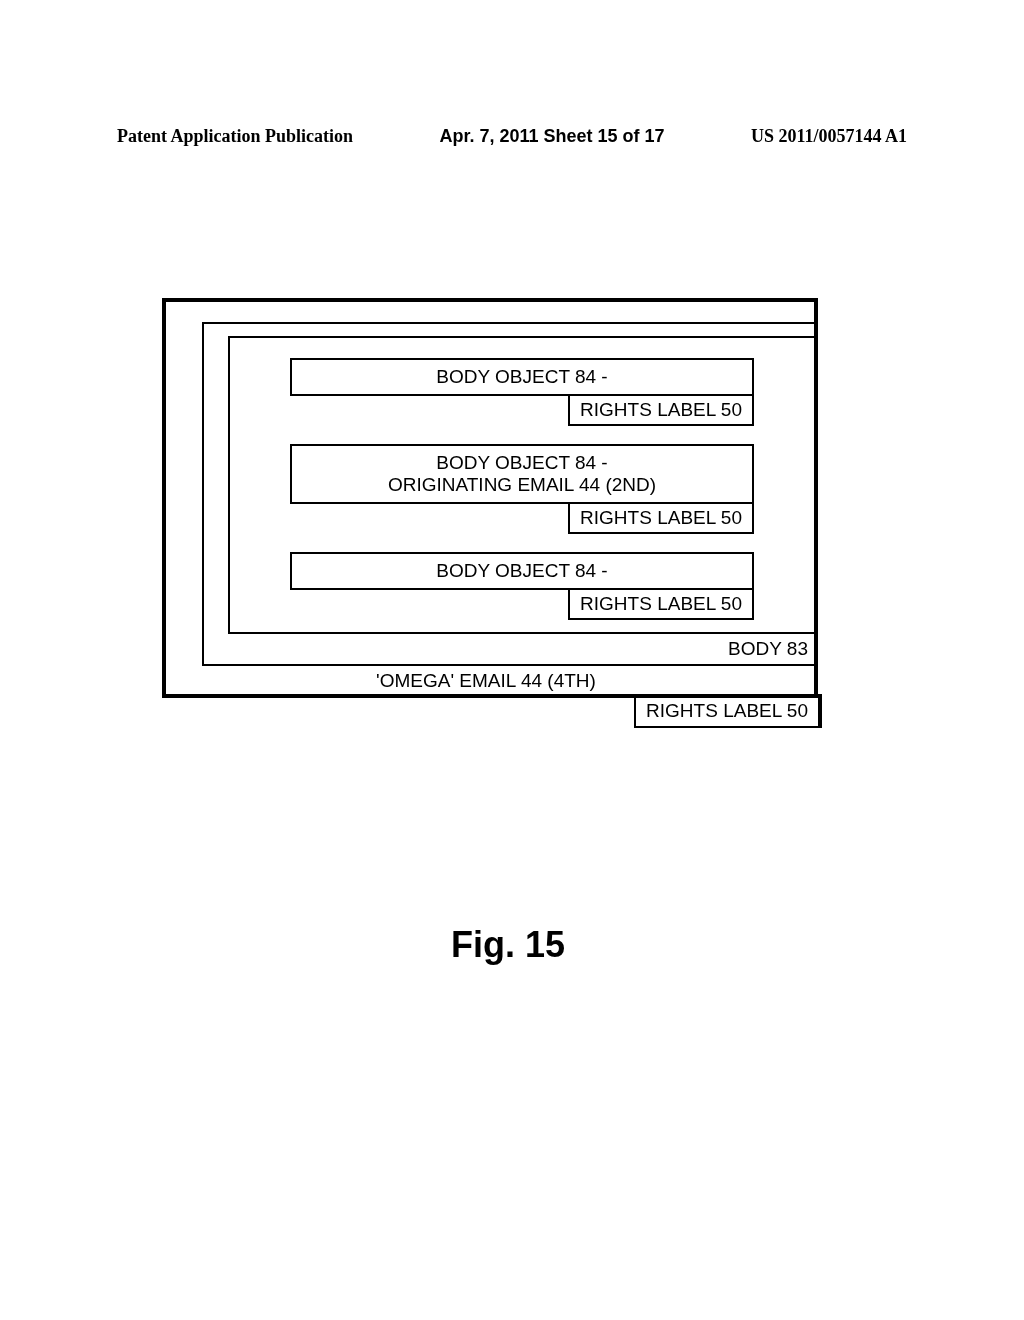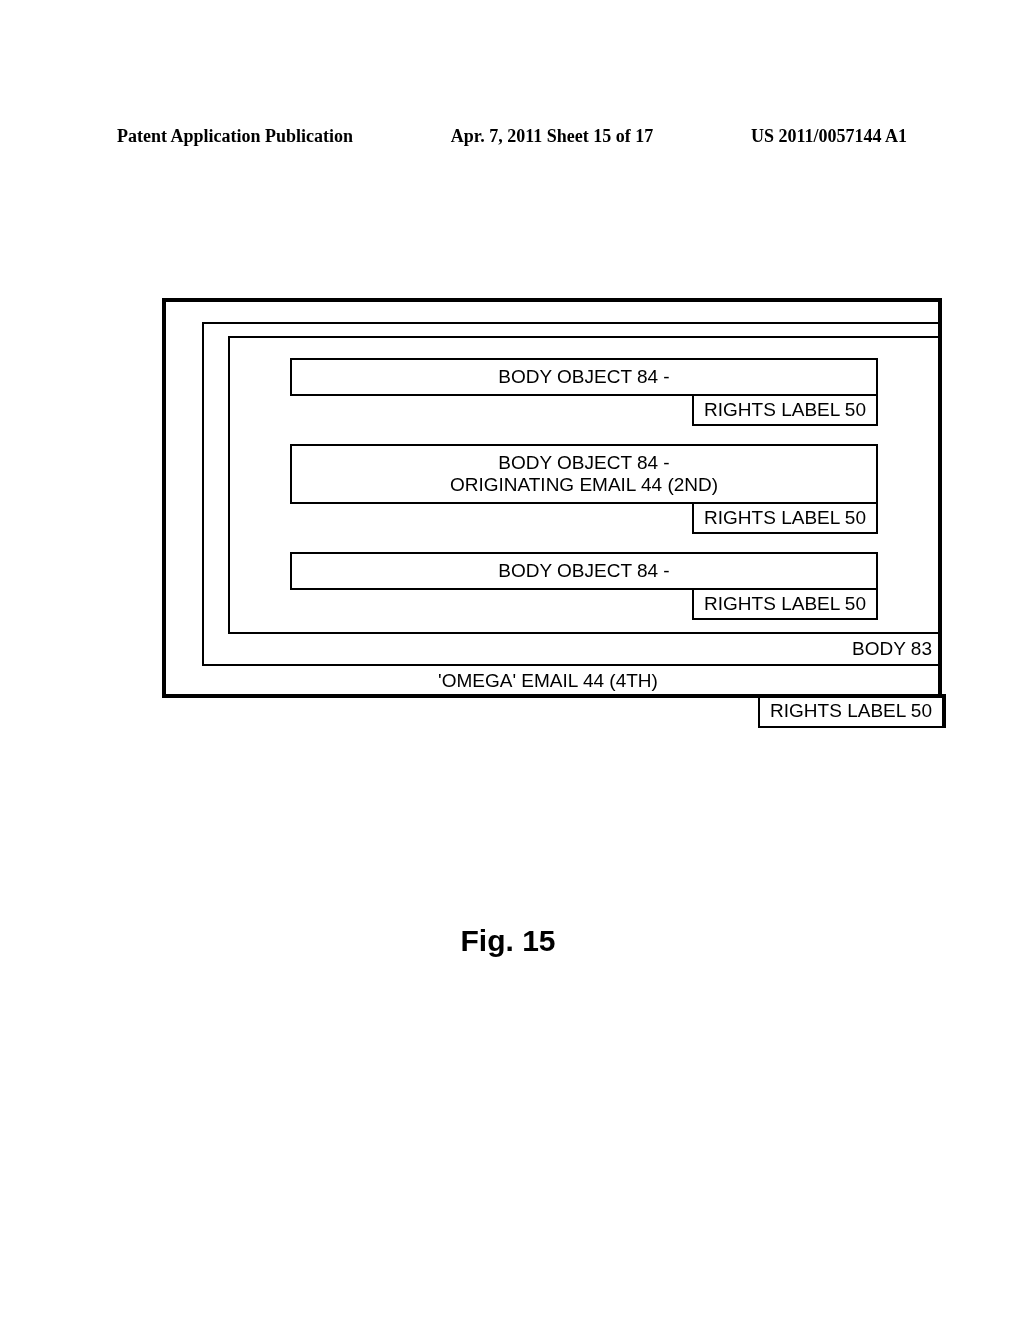--- a/index.html
+++ b/index.html
@@ -23,32 +23,32 @@
       justify-content: space-between;
       padding: 0 117px;
       font-size: 18px;
       font-weight: bold;
       margin-top: 44px;
     }
     .header-left {
       font-family: "Times New Roman", serif;
     }
     .header-center {
-      font-family: Liberation Serif, serif;
+      font-family: Liberation Sans, sans-serif;
       text-align: right;
     }
     .header-right {
       font-family: "Times New Roman", serif;
     }
     
     .diagram-container {
       position: absolute;
       top: 298px;
       left: 162px;
-      width: 780px;
+      width: 656px;
     }
     
     .omega-email {
       border: 4px solid #000;
       padding-top: 20px;
       padding-left: 0;
       padding-right: 0;
       padding-bottom: 0;
       position: relative;
     }
@@ -134,21 +134,21 @@
       top: -4px;
       right: -4px;
     }
     
     .figure-caption {
       position: absolute;
       top: 924px;
       left: 0;
       right: 8px;
       text-align: center;
-      font-size: 30px;
+      font-size: 36px;
       font-weight: bold;
       font-family: Arial, sans-serif;
     }
   </style>
 </head>
 <body>
 
 <div class="header">
   <span class="header-left">Patent Application Publication</span>
   <span class="header-center">Apr. 7, 2011  Sheet 15 of 17</span>

